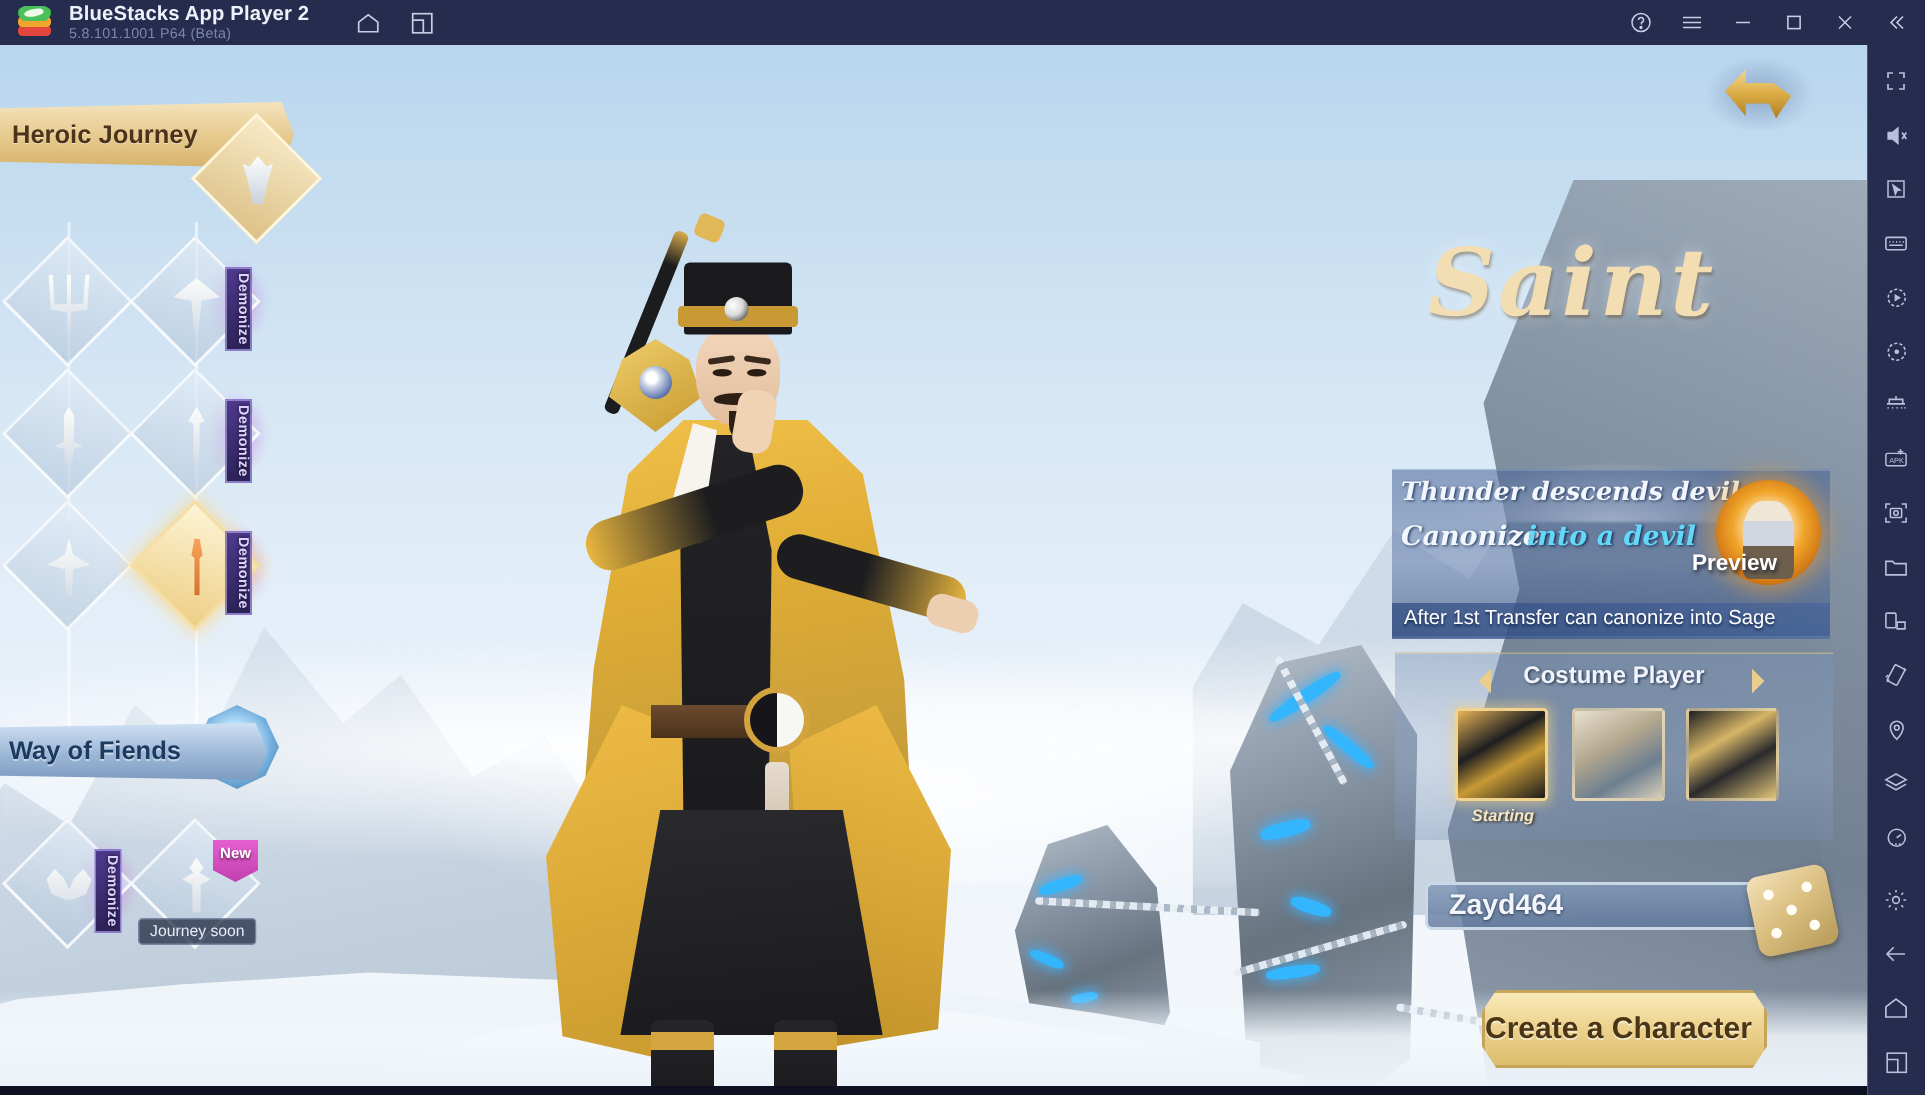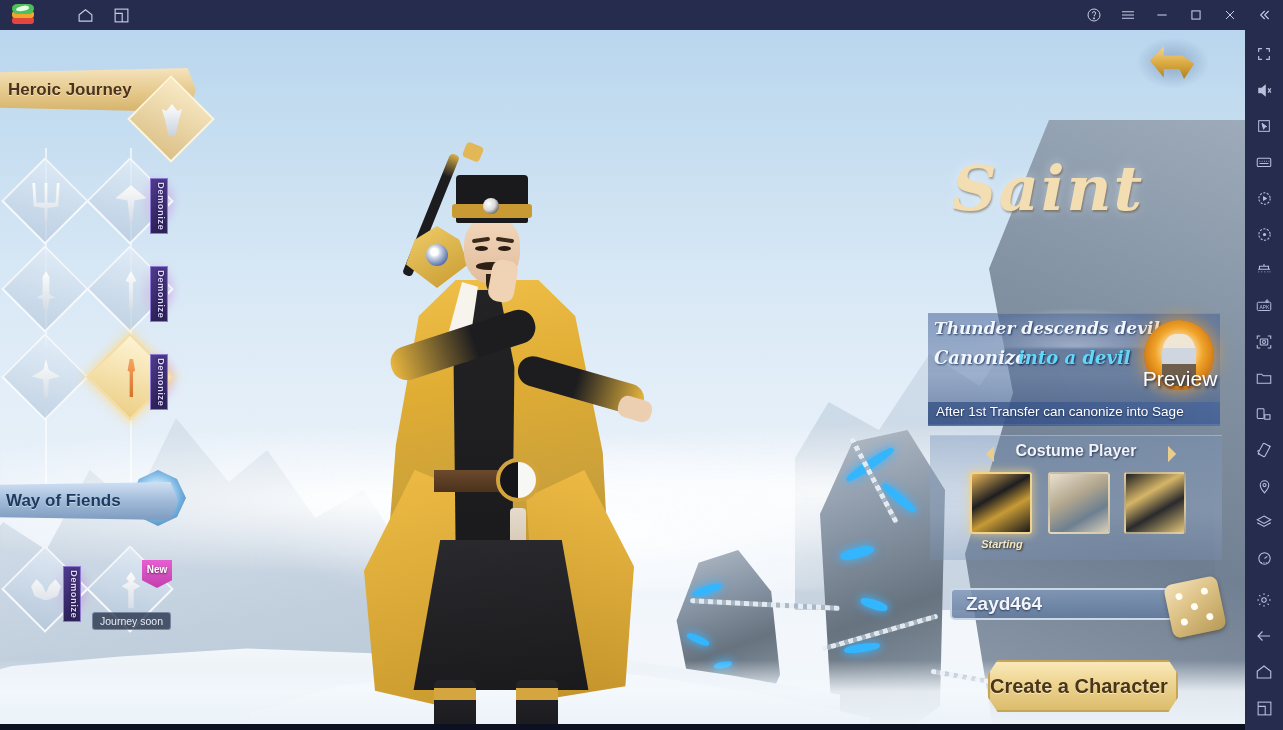--- a/index.html
+++ b/index.html
@@ -376,22 +376,22 @@
     background: radial-gradient(circle at 50% 45%, #fff4dd 0 18%, #f0a428 46%, #c76a10 78%, #8c4408 100%);
     box-shadow: 0 0 14px 4px rgba(245,160,40,.55);
     overflow: hidden;
   }
   #preview-face {
     position: absolute; left: 18px; top: 14px; width: 34px; height: 52px;
     background: linear-gradient(180deg,#efe6d6 0 26%, #cfd6e0 26% 58%, #6e5f4c 58% 100%);
     border-radius: 40% 40% 12% 12%;
   }
   #preview-text {
-    position: absolute; left: 1128px; top: 337px; width: 104px; text-align: center;
-    color: #ffffff; font-size: 21px; font-weight: normal;
+    position: absolute; left: 1128px; top: 337px; width: 104px; 
+    color: #ffffff; font-size: 15px; font-weight: bold;
     text-shadow: 1px 2px 3px rgba(20,30,50,.85);
   }
 
   
   #costume-panel {
     position: absolute; left: 930px; top: 405px; width: 292px; height: 125px;
     background: linear-gradient(180deg, rgba(120,146,184,.42) 0%, rgba(150,174,206,.36) 60%, rgba(120,146,184,.3) 100%);
     border-top: 1px solid rgba(226,198,130,.55);
   }
   #costume-title {
@@ -462,20 +462,24 @@
 </head>
 <body>
 
 <div id="titlebar">
   <div id="bs-logo">
     <div class="lay l3"></div>
       <div class="lay l2"></div>
       <div class="lay l1"></div>
     <div class="top"></div>
       <div class="swoosh"></div>
+  </div>
+  <div class="title-block">
+    <div id="app-title">BlueStacks App Player 2</div>
+    <div id="app-version">5.8.101.1001  P64 (Beta)</div>
   </div>
 
   <div id="tb-nav">
     <div class="tb-icon">
       <svg width="17" height="17" viewBox="0 0 24 24" fill="none" stroke="currentColor" stroke-width="1.6">
         <path d="M3 11 L12 4 L21 11 V20 H3 Z"></path>
       </svg>
     </div>
     <div class="tb-icon">
       <svg width="17" height="17" viewBox="0 0 24 24" fill="none" stroke="currentColor" stroke-width="1.6">

